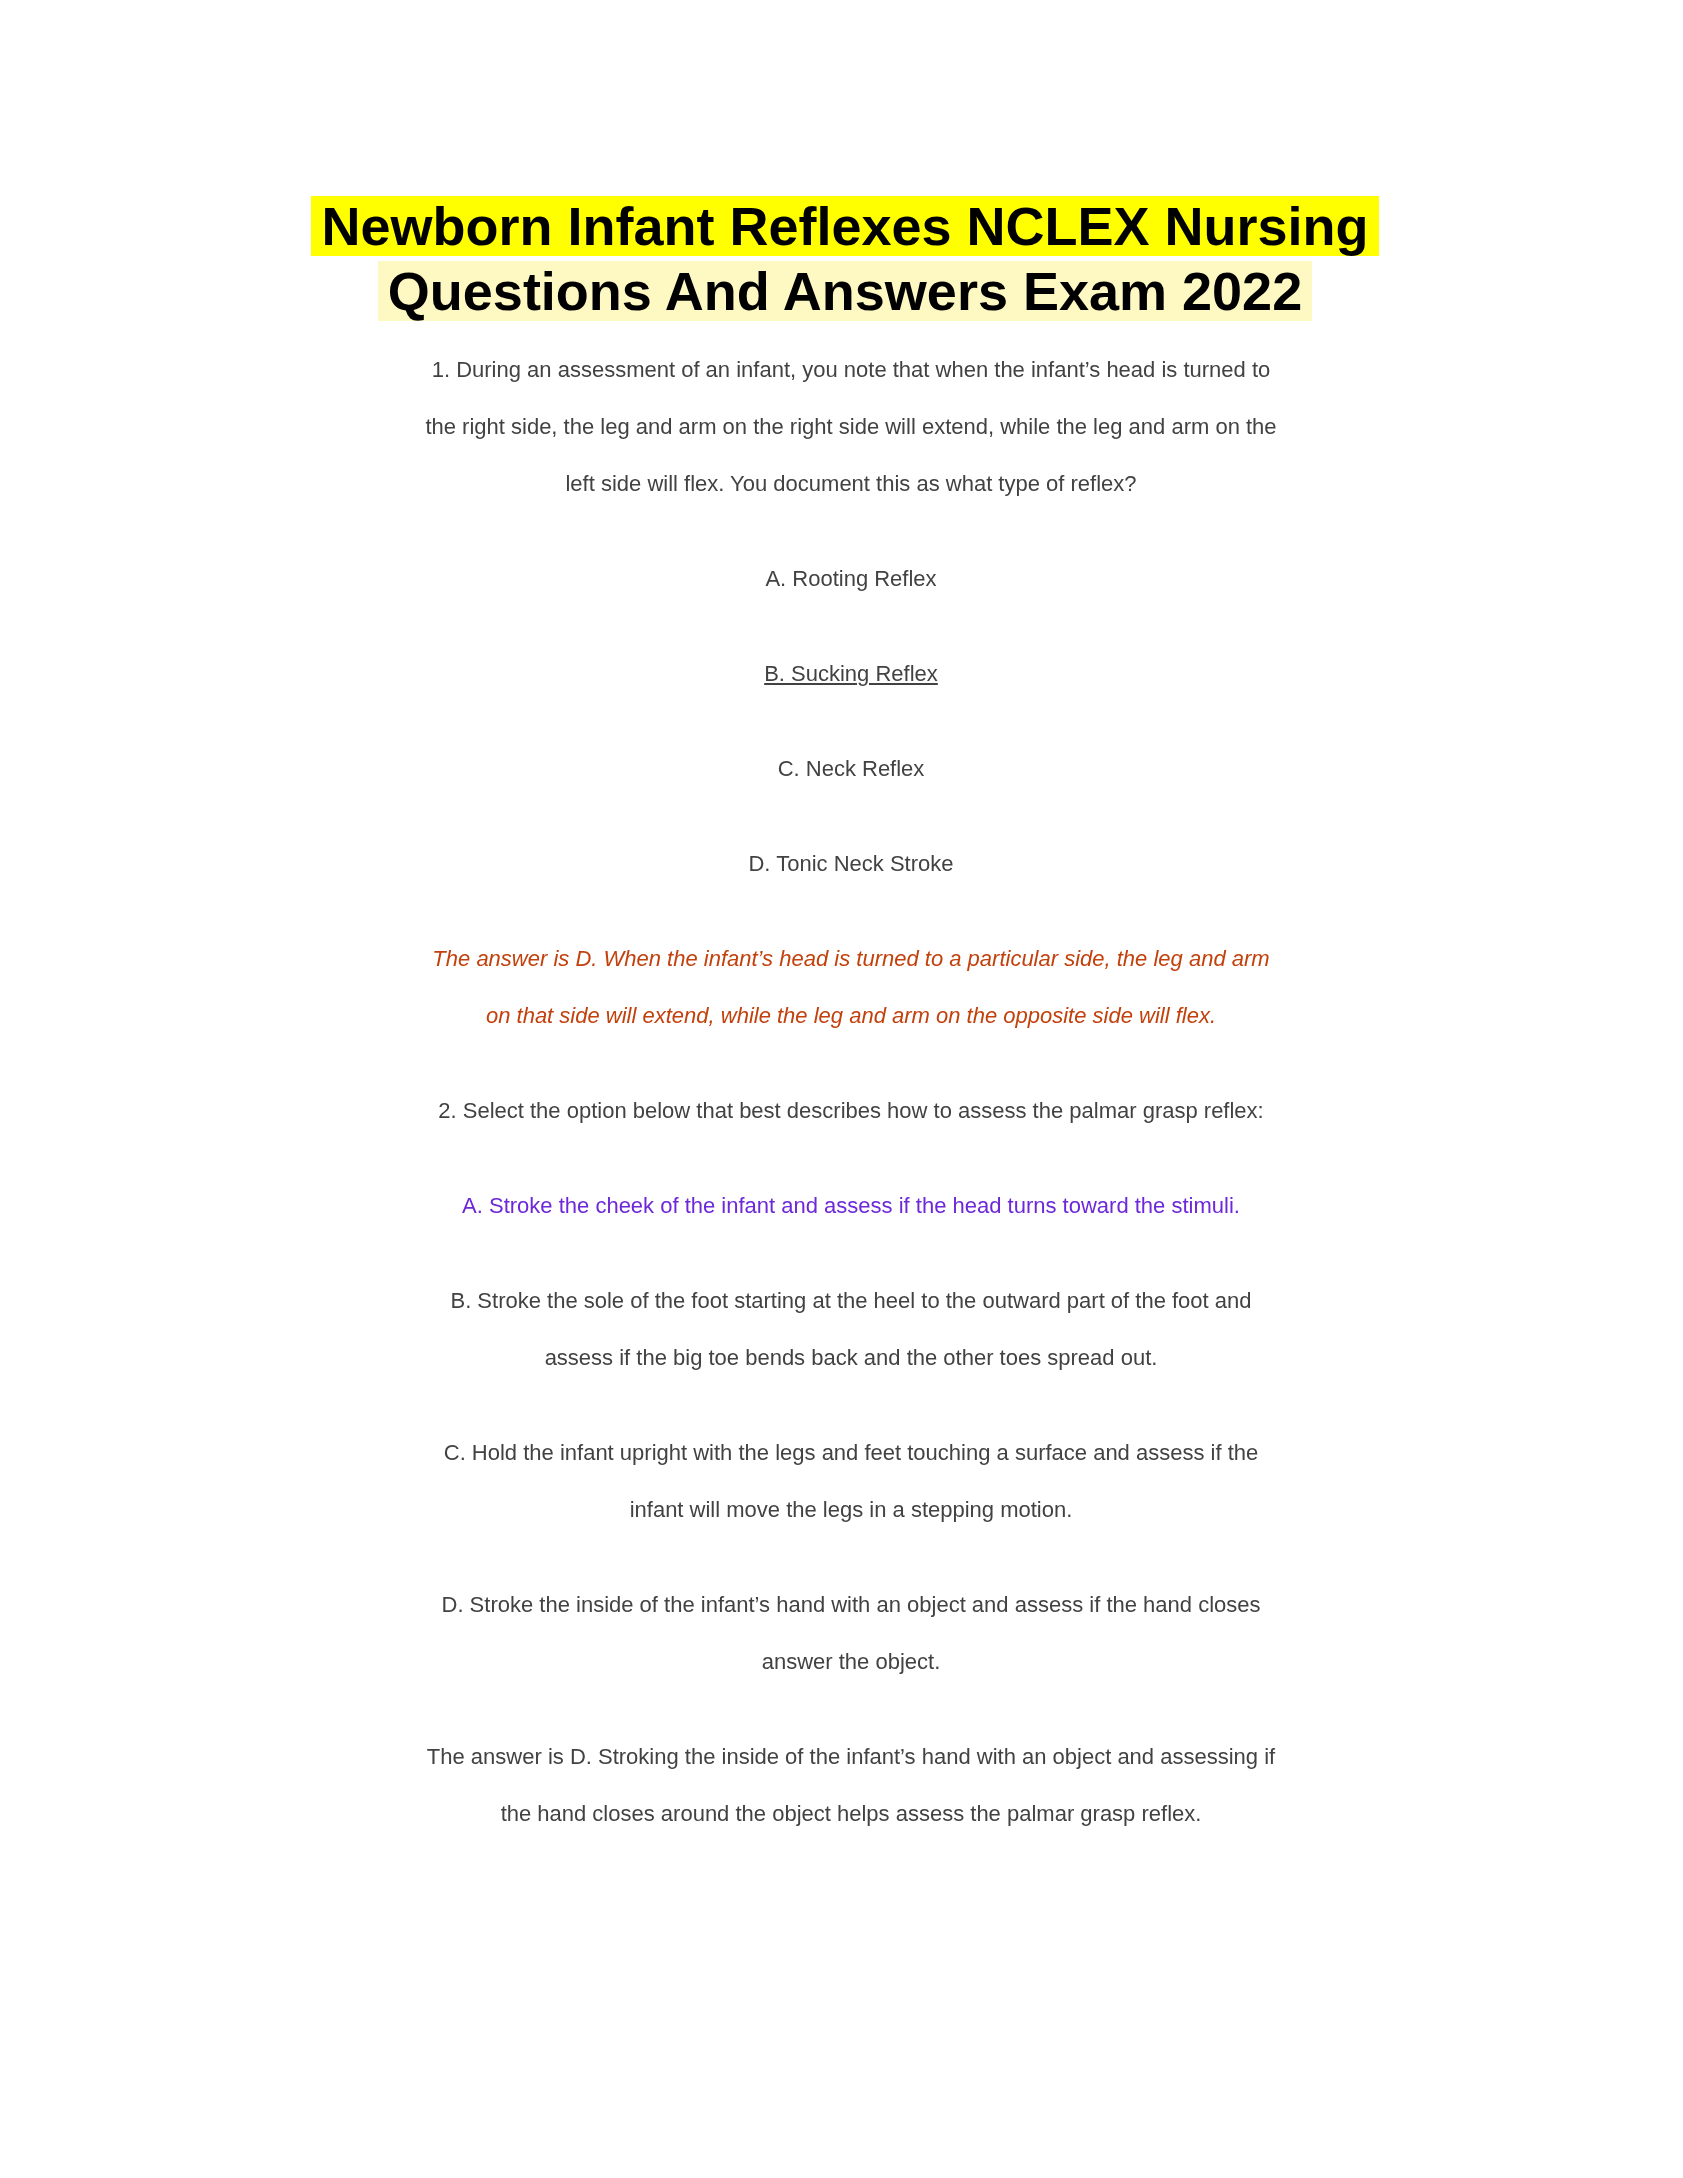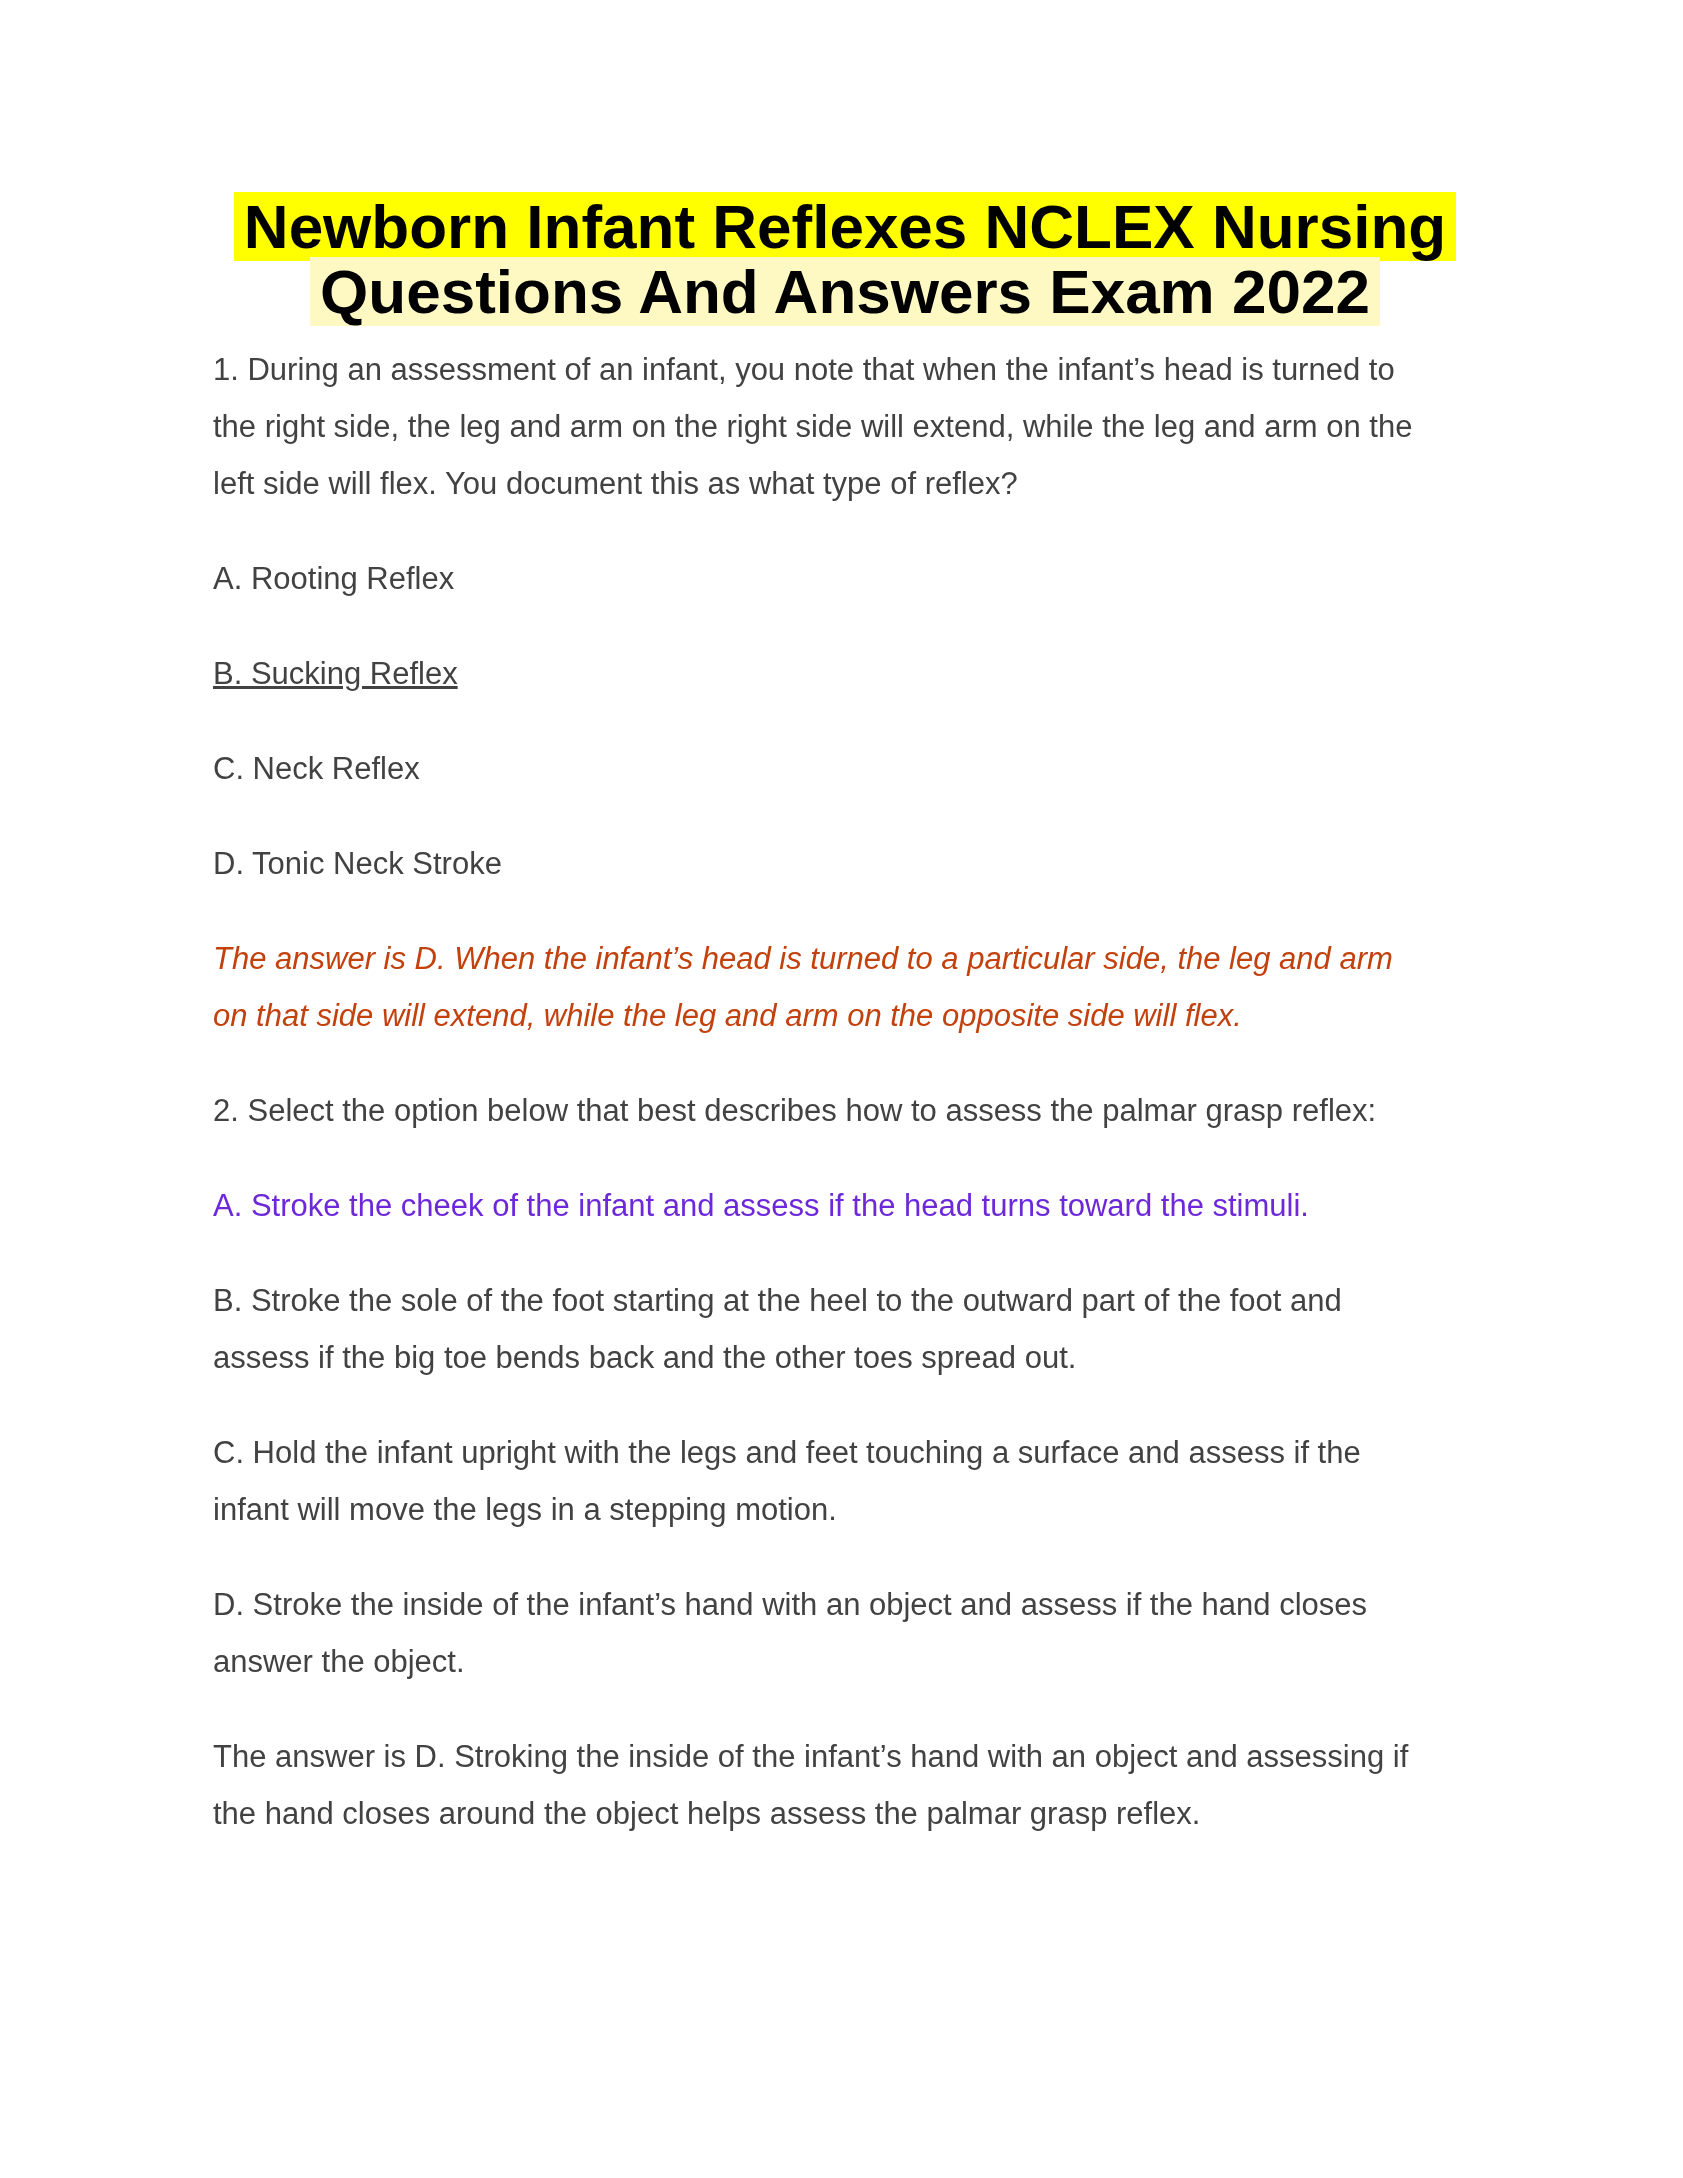--- a/index.html
+++ b/index.html
@@ -14,40 +14,41 @@
     background: #ffffff;
     overflow: hidden;
     box-sizing: border-box;
     padding: 0 188px 0 195px;
     font-family: "Liberation Sans", "DejaVu Sans", sans-serif;
     color: #424242;
   }
   .doc-title {
     margin: 194px 0 0 0;
     text-align: center;
-    font-size: 62px;
+    font-size: 54px;
     line-height: 65px;
     font-weight: bold;
     color: #3a3a3a;
     letter-spacing: 0;
   }
   .title-line {
     display: block;
   }
   .hl {
     display: inline;
     background: #ffff00;
     padding: 0 10px;
   }
   .content p {
-    font-size: 31px;
+    font-size: 22px;
     line-height: 57px;
-    margin: 0 0 38px 18px;
+    margin: 0 0 38px 12px;
     white-space: pre-line;
     color: #424242;
+    text-align: center;
   }
   .content p.first {
     margin-top: 17px;
   }
 </style>
 </head>
 <body>
 
 <div class="page">
 

